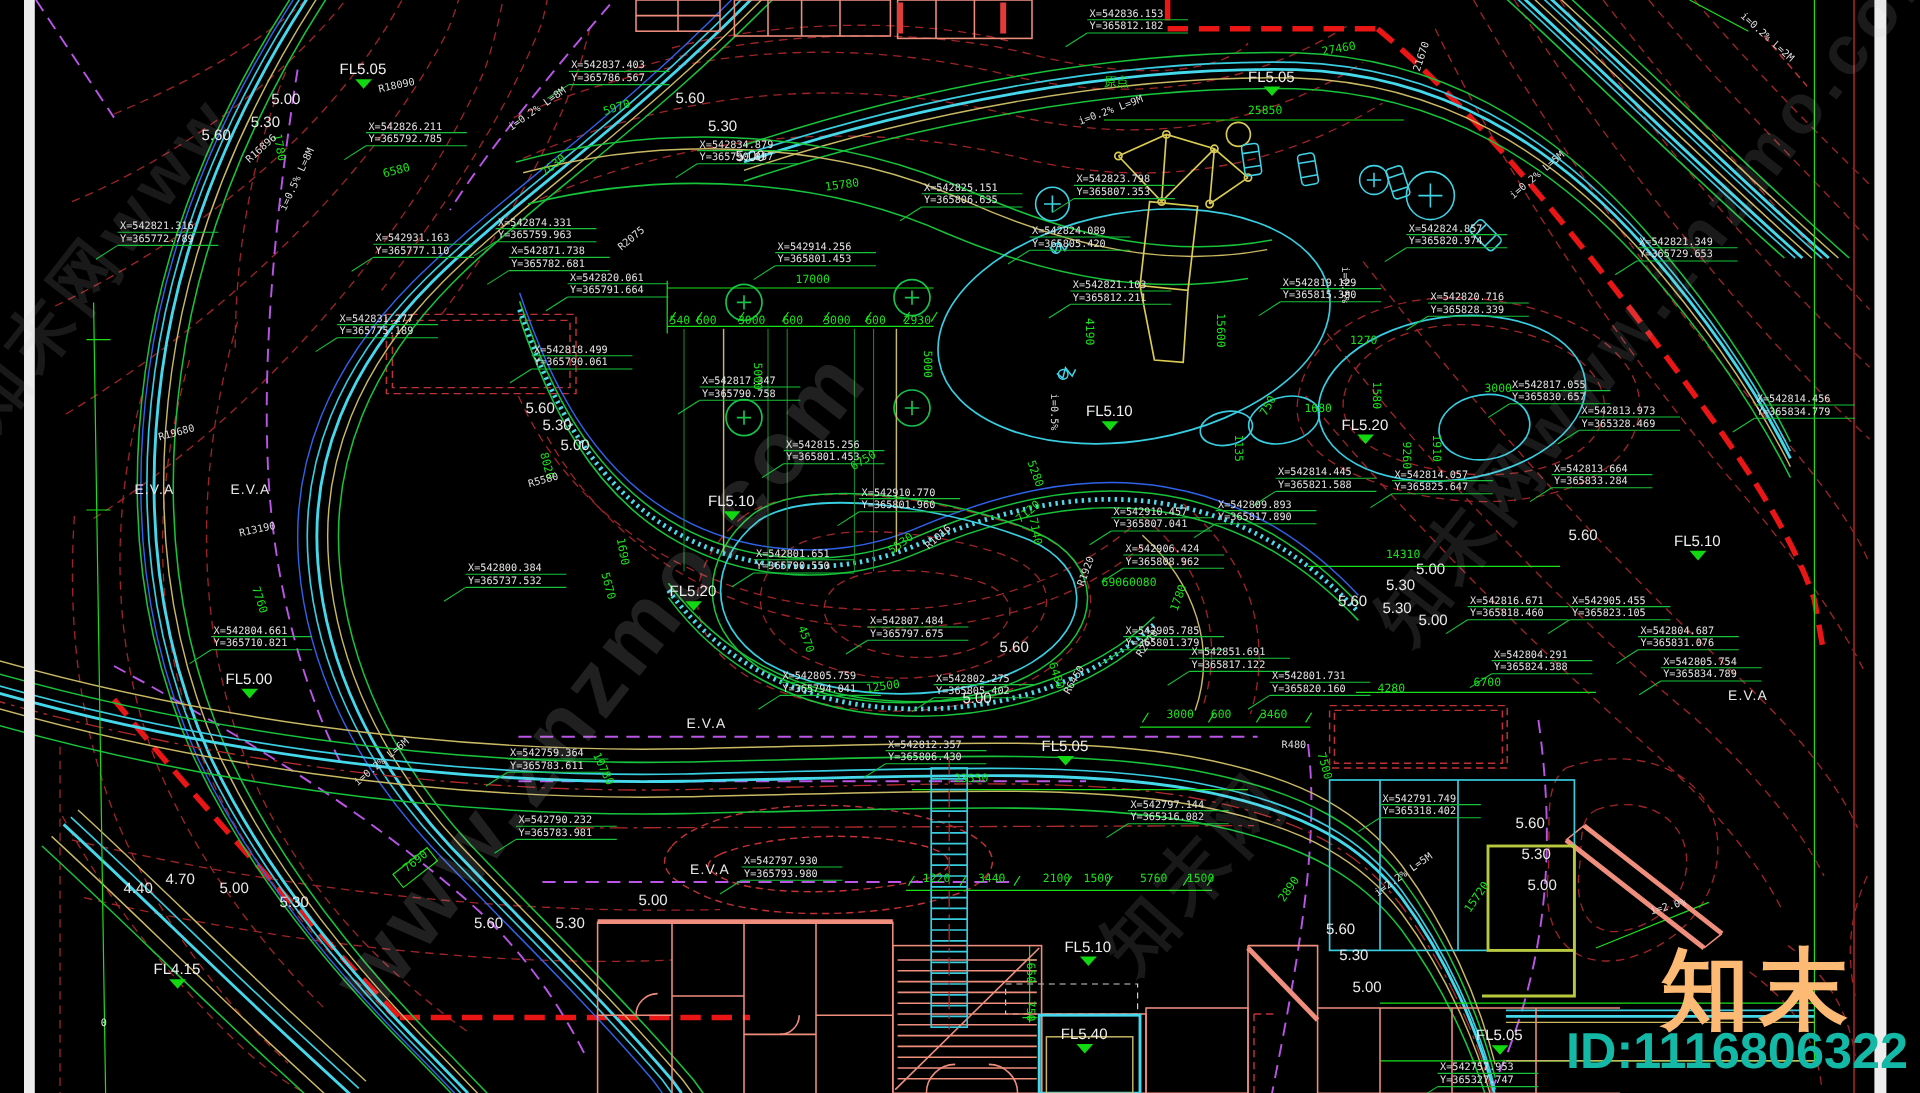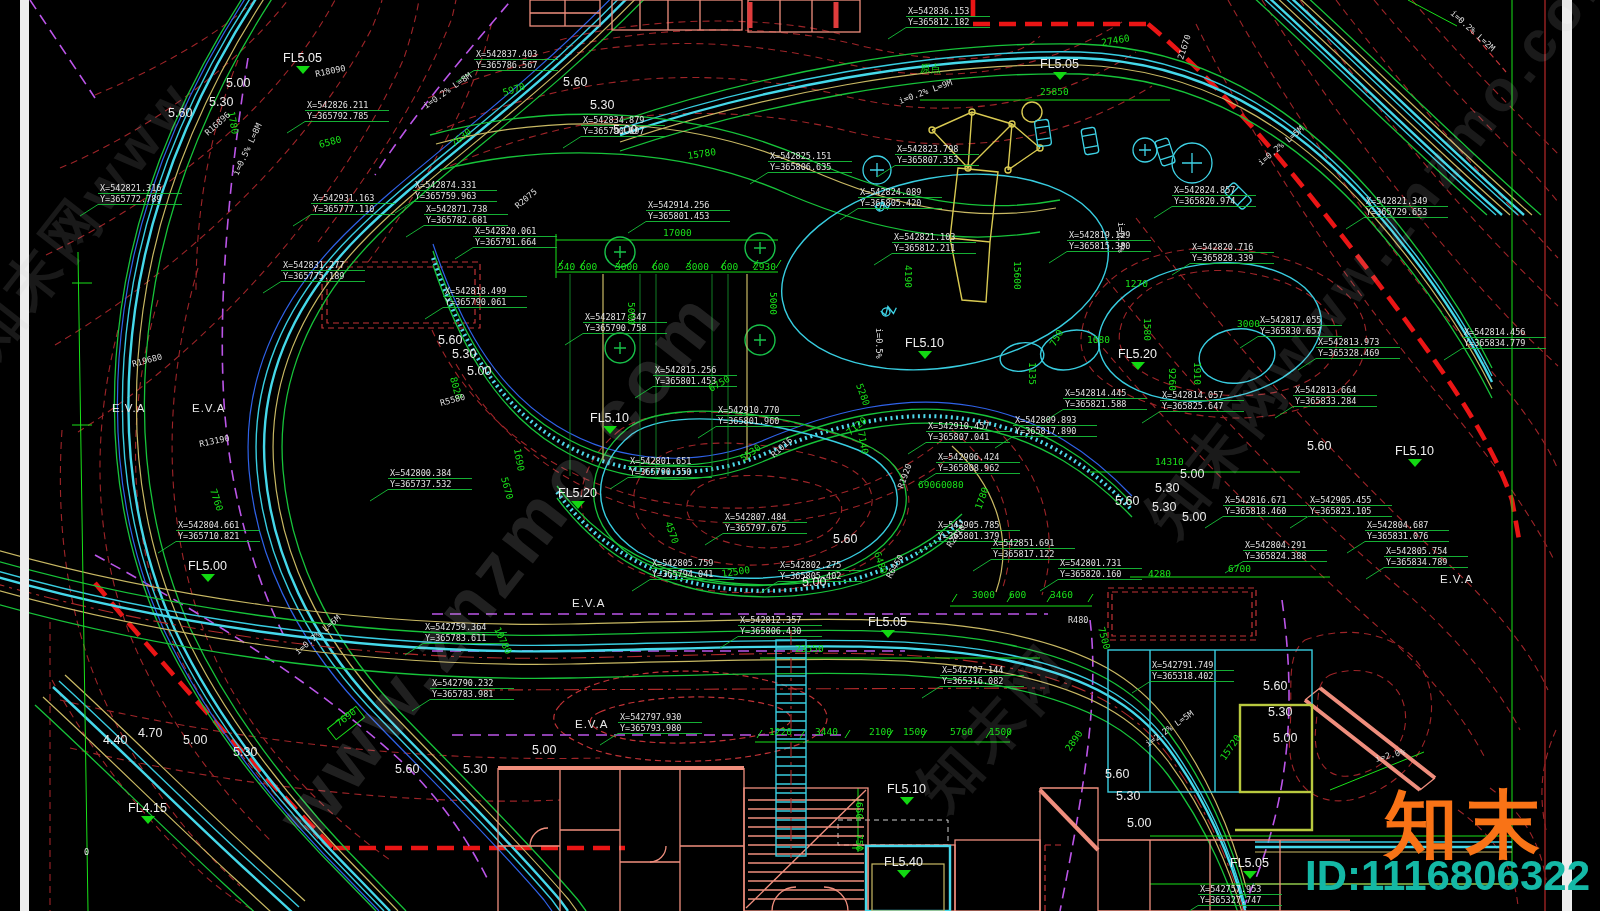--- a/index.html
+++ b/index.html
@@ -28,21 +28,21 @@
   
   text{font-family:"DejaVu Sans Mono","Liberation Mono",monospace;}
   .tCoord{fill:#e2e2e2;font-size:8.5px;}
   .tElev {fill:#eaeaea;font-size:12.5px;font-family:"Liberation Sans",sans-serif;}
   .tFL   {fill:#f0f0f0;font-size:12.5px;font-family:"Liberation Sans",sans-serif;}
   .tDimG {fill:#1ae11a;font-size:9.5px;}
   .tDimW {fill:#dddddd;font-size:8.5px;}
   .tEva  {fill:#e8e8e8;font-size:11.5px;letter-spacing:1px;font-family:"Liberation Sans",sans-serif;}
   .tMiscG{fill:#1ae11a;font-size:10.5px;}
   .tWm   {fill:#c8c8c8;font-family:"Liberation Sans",sans-serif;font-weight:bold;letter-spacing:6px;}
-  #brand{position:absolute;right:52px;top:776px;color:#f97316;font-size:74px;font-weight:bold;
+  #brand{position:absolute;right:52px;top:776px;color:#fdba74;font-size:74px;font-weight:bold;
          font-family:"Liberation Sans",sans-serif;letter-spacing:8px;}
   #idtag{position:absolute;right:10px;top:852px;color:#14b8a6;font-size:42px;font-weight:bold;
          font-family:"Liberation Sans",sans-serif;}
 </style>
 </head>
 <body>
 
 <div id="stage">
 <svg id="cad" width="1600" height="911" viewBox="0 0 1600 911">
   <defs>

